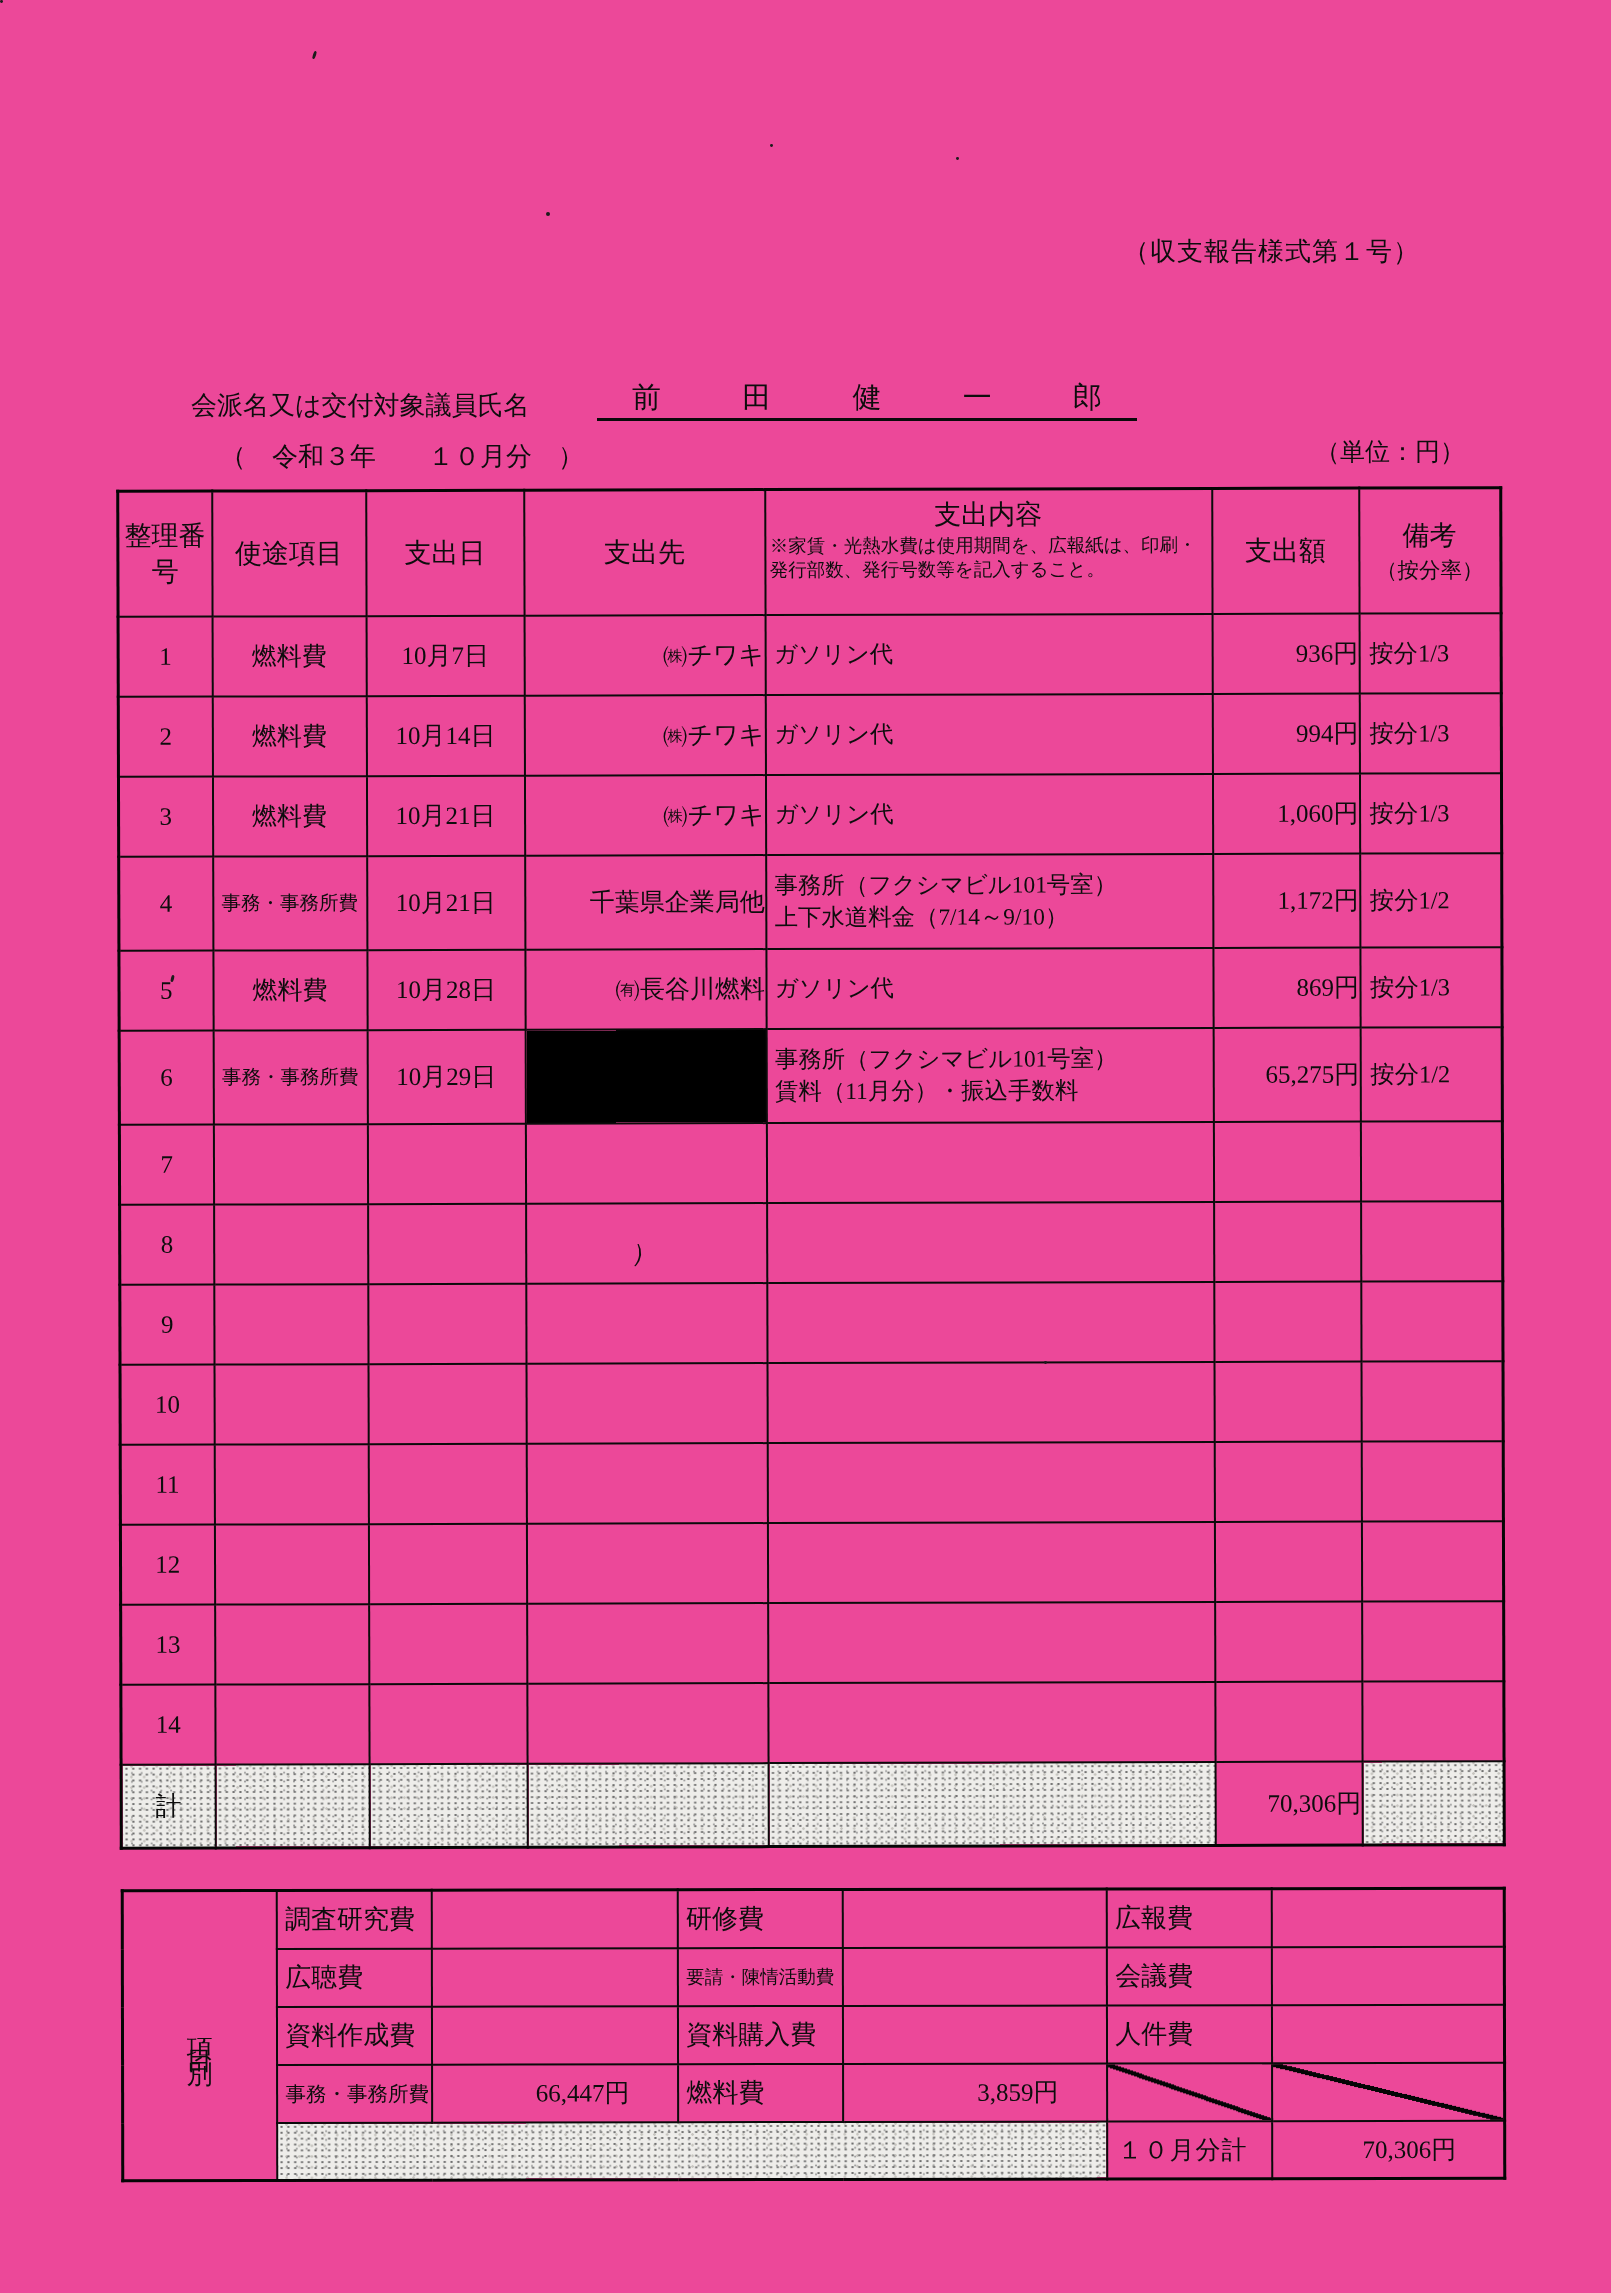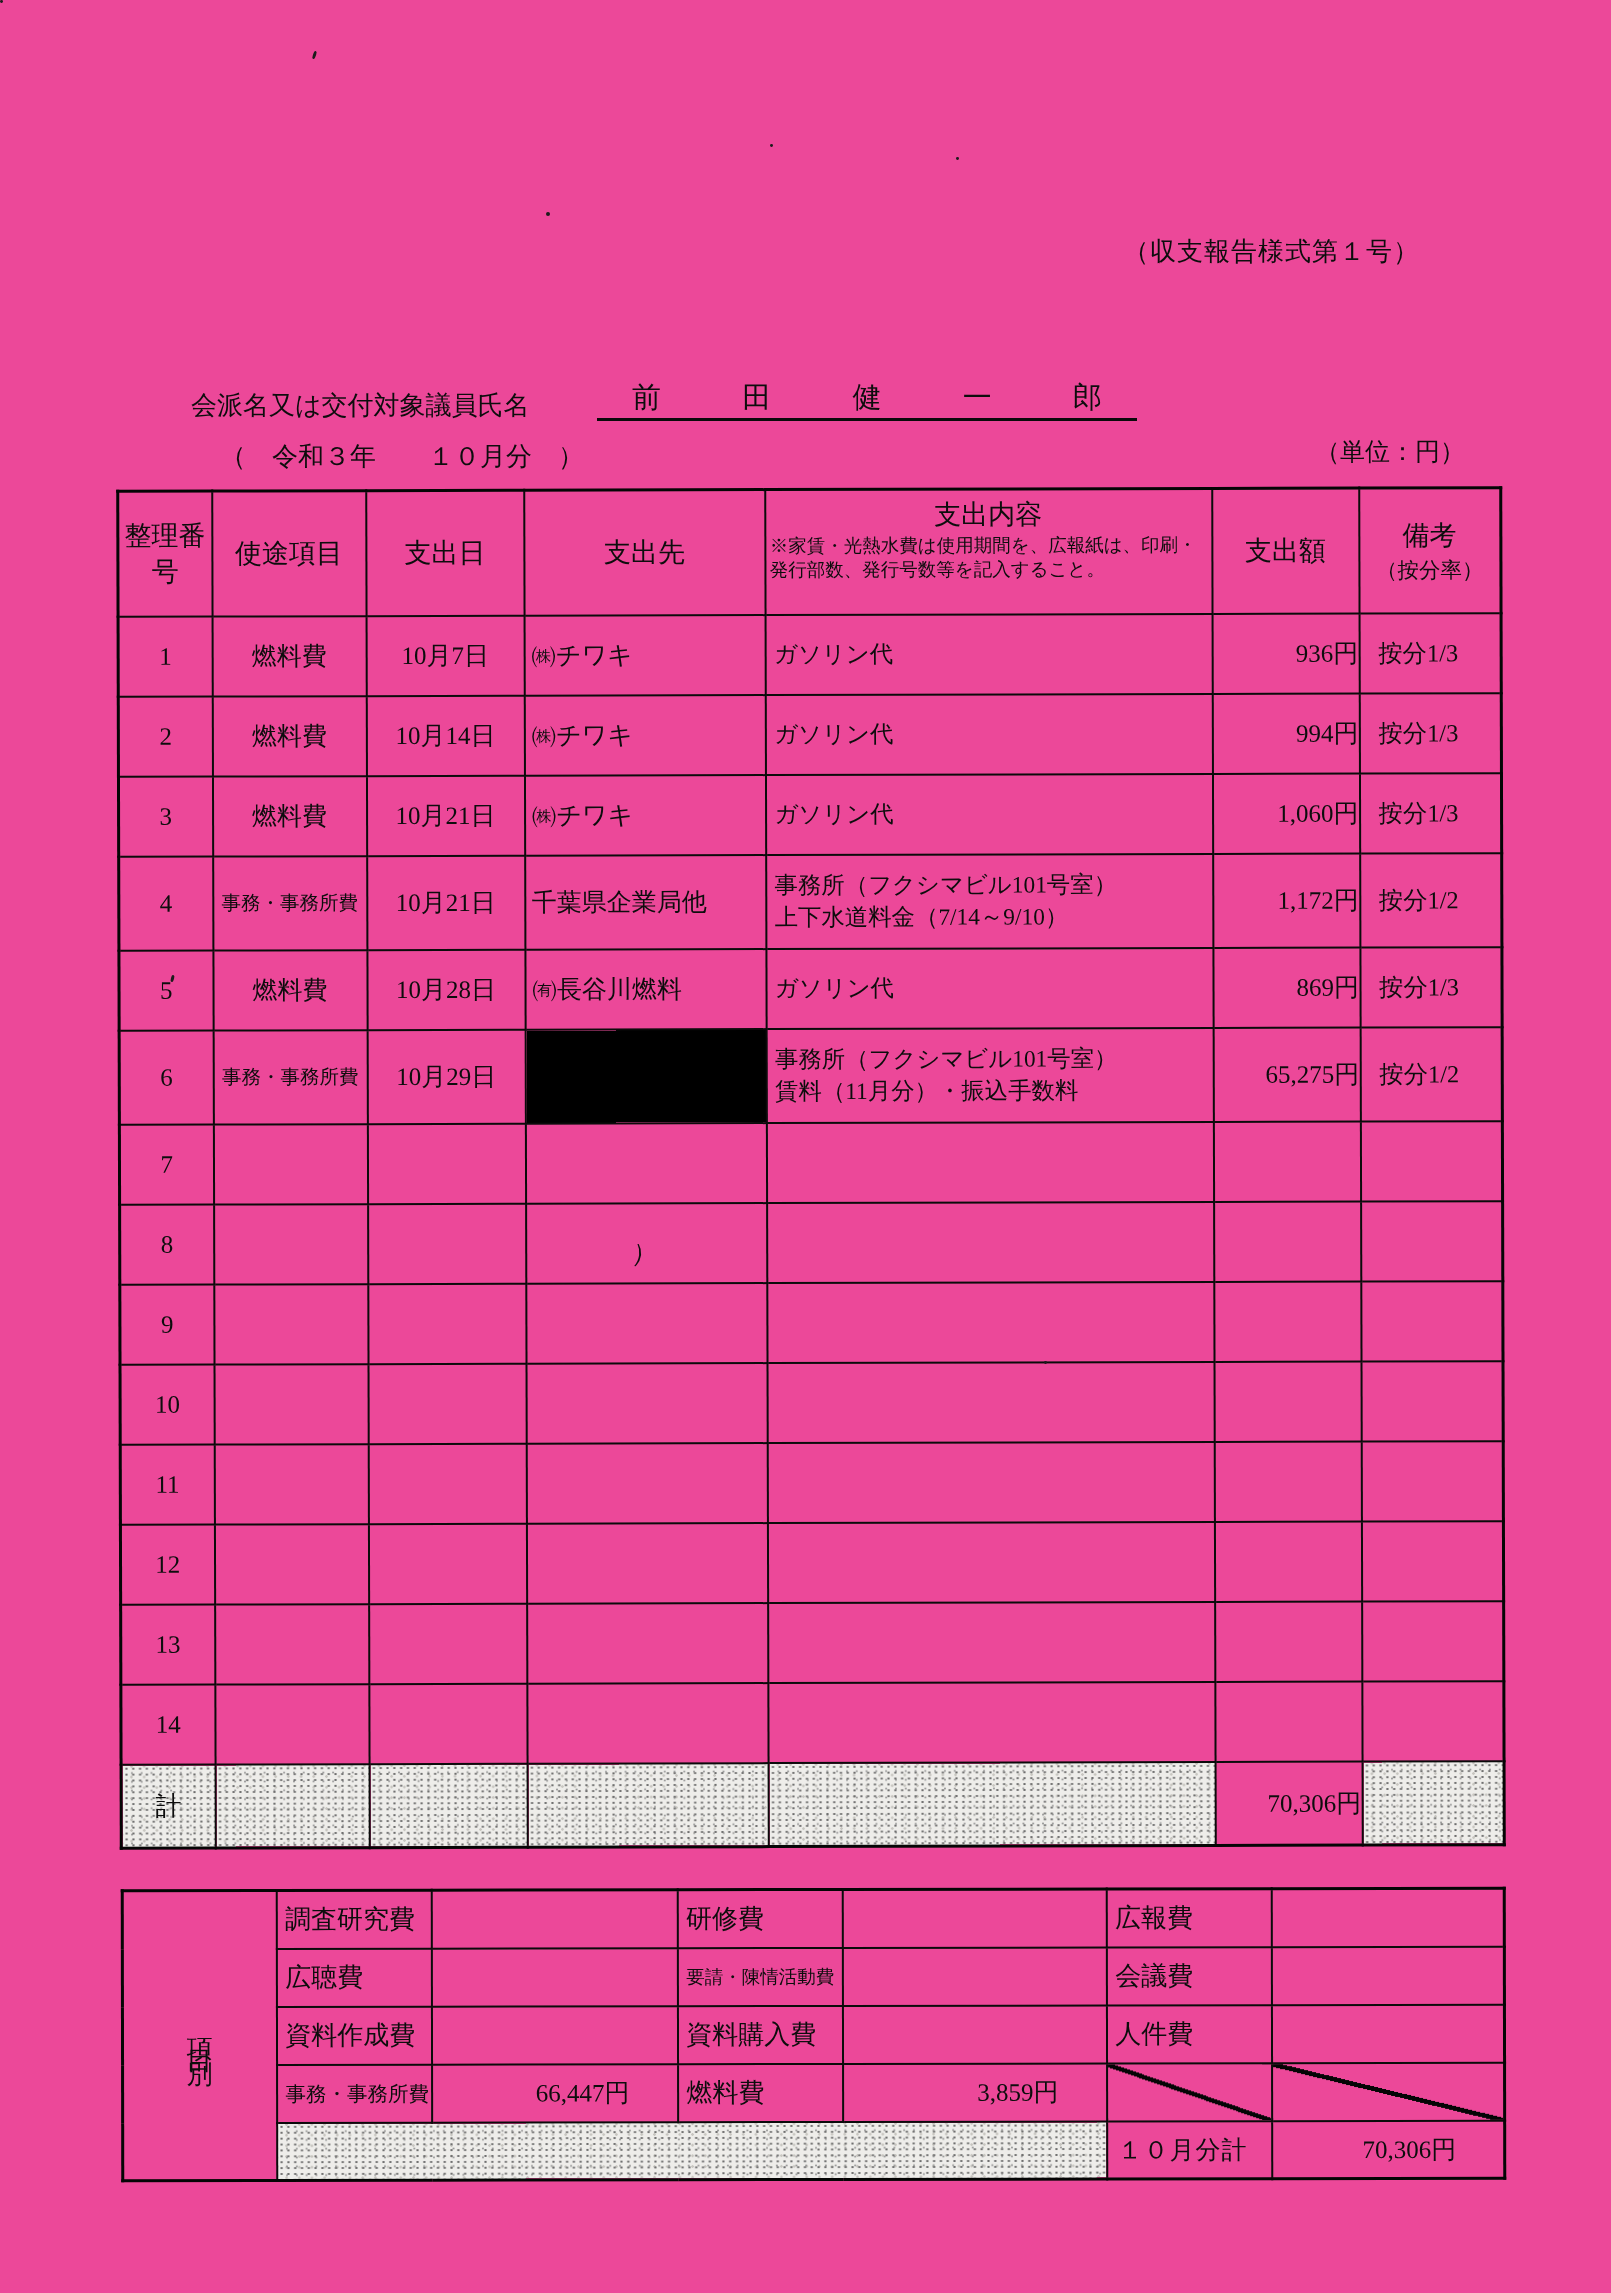--- a/index.html
+++ b/index.html
@@ -54,25 +54,25 @@
   th .hdr-sub{display:block;font-size:21.5px;margin-top:2px;}
   th.h-content{font-size:27px;text-align:center;vertical-align:top;padding-top:5.9px;}
   .content-note{
     display:block;font-size:18.5px;text-align:left;line-height:1.28;
     margin:2px 3.9px 0 3.9px;letter-spacing:0;
   }
   td.c-no{font-size:25px;text-align:center;}
   td.c-item{font-size:25px;text-align:center;}
   td.c-item.small{font-size:19.5px;}
   td.c-date{font-size:25px;text-align:center;}
-  td.c-payee{font-size:25px;text-align:left;padding-left:5.9px;}
+  td.c-payee{font-size:25px;text-align:right;padding-left:5.9px;}
   td.c-payee.redacted{background:#000;}
   td.c-content{font-size:23.4px;text-align:left;padding-left:7.8px;line-height:1.35;}
   td.c-amount{font-size:25px;text-align:right;padding-right:0;}
-  td.c-remarks{font-size:24.4px;text-align:left;padding-left:18px;}
+  td.c-remarks{font-size:24.4px;text-align:left;padding-left:9px;}
   td.total-label{font-size:26px;text-align:center;}
 
   
   .cat-table{
     position:absolute;left:121px;top:1888px;width:1382px;
     border:3.9px solid #050505;transform:rotate(-0.1deg);
   }
   .cat-table td{border:2.4px solid #0b0b0b;vertical-align:middle;padding:0;overflow:hidden;}
   .cat-table tr{height:58px;}
   td.cat-side{

